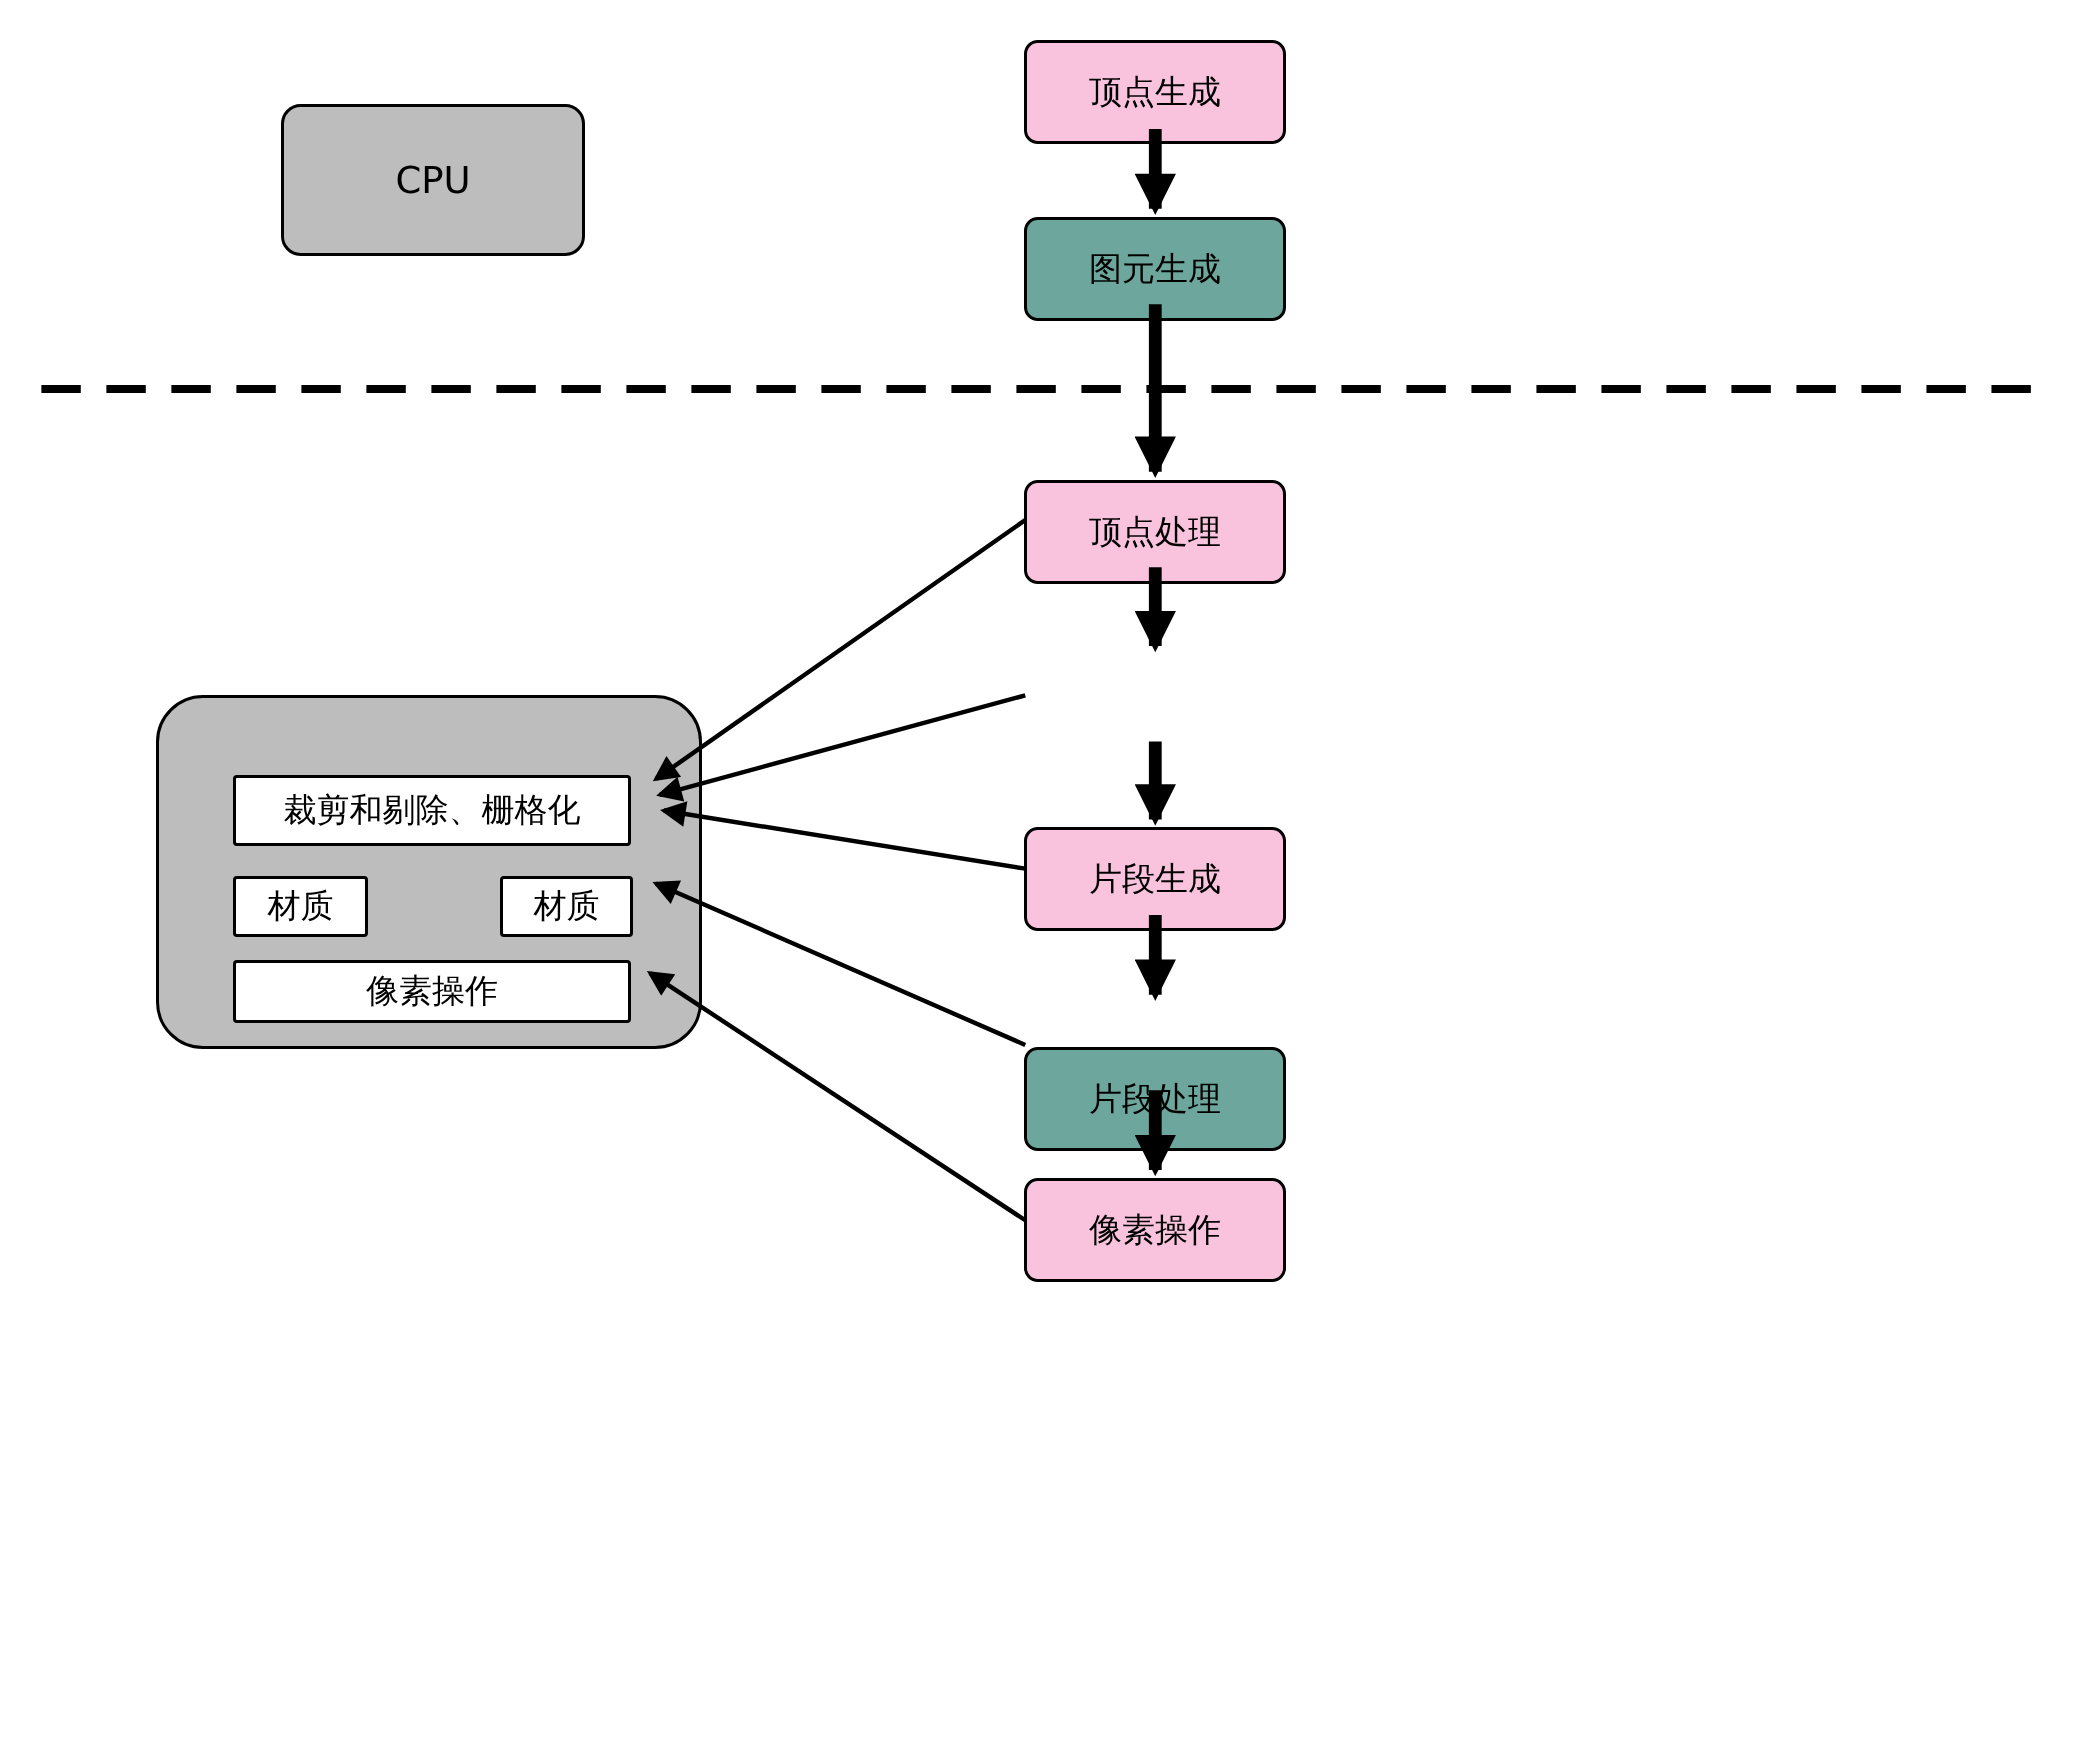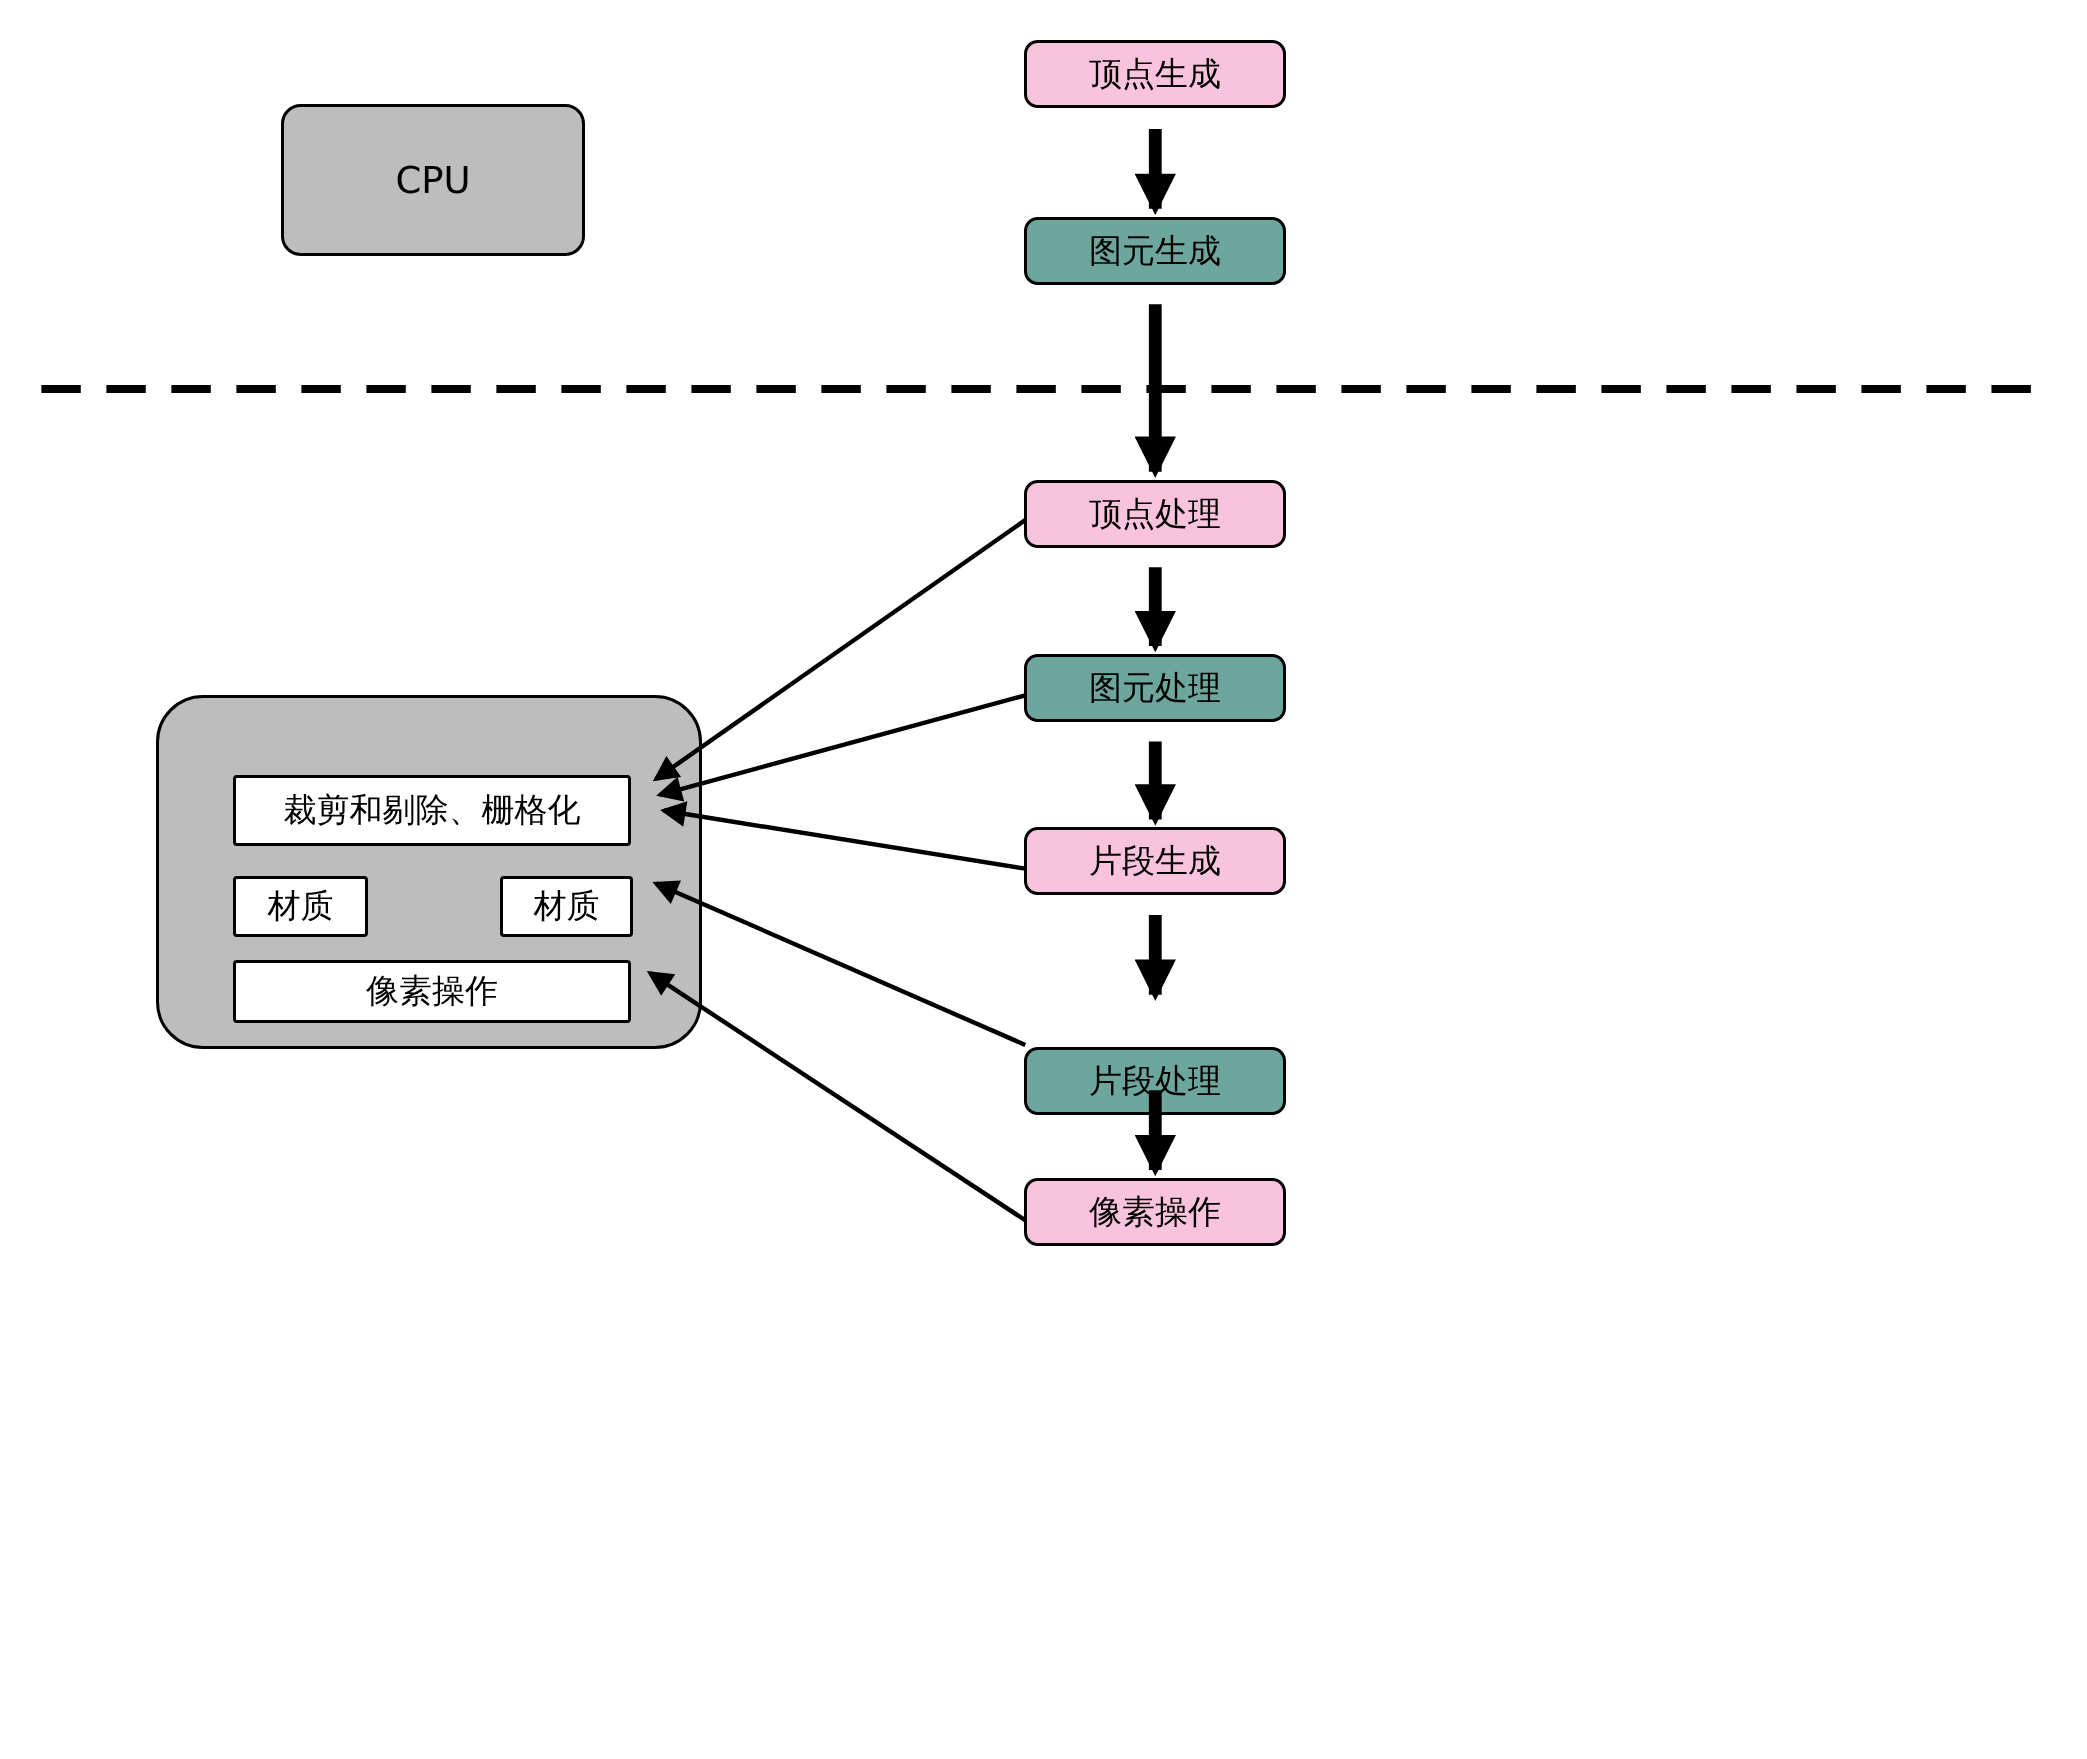--- a/index.html
+++ b/index.html
@@ -18,21 +18,21 @@
     display: flex;
     align-items: center;
     justify-content: center;
     border: 3px solid #000;
     color: #000;
     text-align: center;
   }
   .pipe {
     left: 1024px;
     width: 262px;
-    height: 68px;
+    height: 104px;
     border-radius: 13.8px;
     font-size: 33px;
   }
   .pipe.pink { background: var(--pink, #f9c3de); }
   .pipe.teal { background: var(--teal, #6da69c); }
   .p0 { top: 40px; }
   .p1 { top: 217px; }
   .p2 { top: 480px; }
   .p3 { top: 654px; }
   .p4 { top: 827px; }
@@ -89,23 +89,20 @@
 
   <div class="box pipe pink p0">
     <span>顶点生成</span>
   </div>
   <div class="box pipe teal p1">
     <span>图元生成</span>
   </div>
   <div class="box pipe pink p2">
     <span>顶点处理</span>
   </div>
-  <div class="box pipe teal p3">
-    <span>图元处理</span>
-  </div>
   <div class="box pipe pink p4">
     <span>片段生成</span>
   </div>
   <div class="box pipe teal p5">
     <span>片段处理</span>
   </div>
   <div class="box pipe pink p6">
     <span>像素操作</span>
   </div>
 

